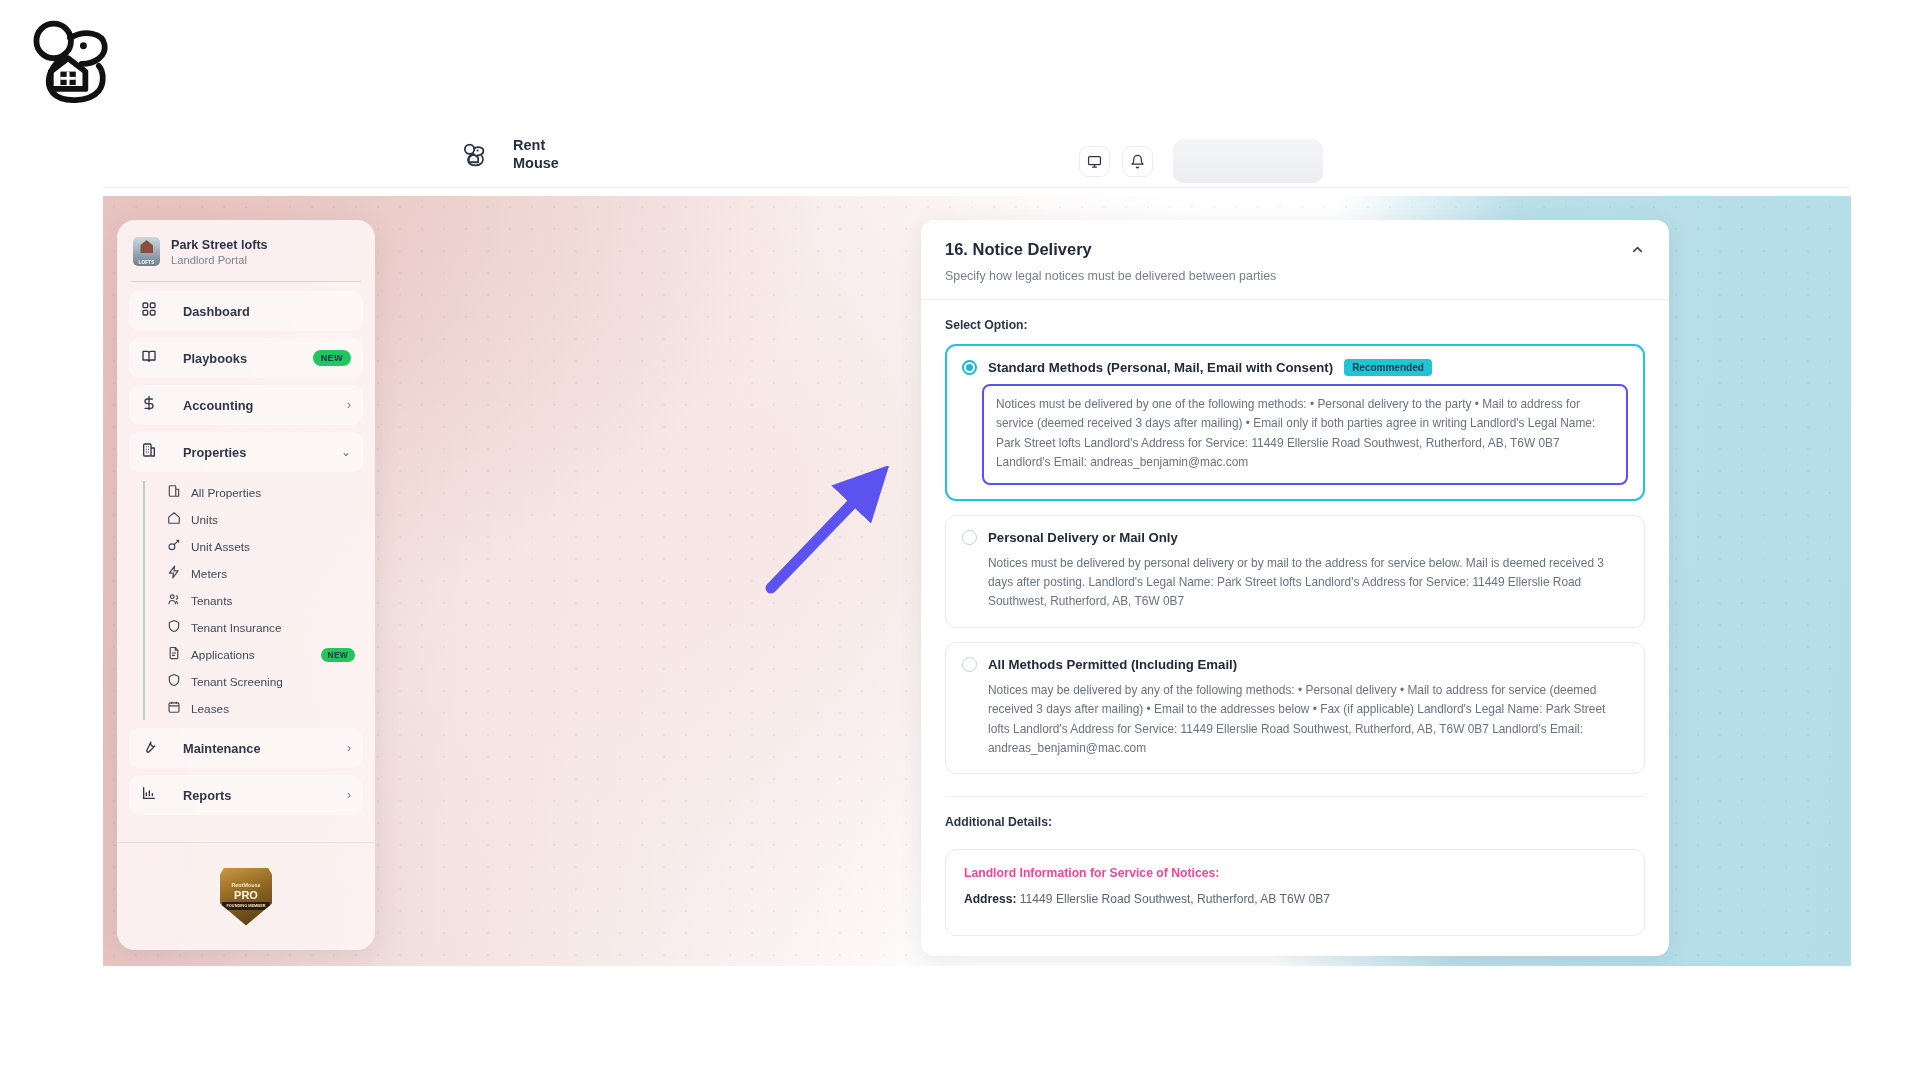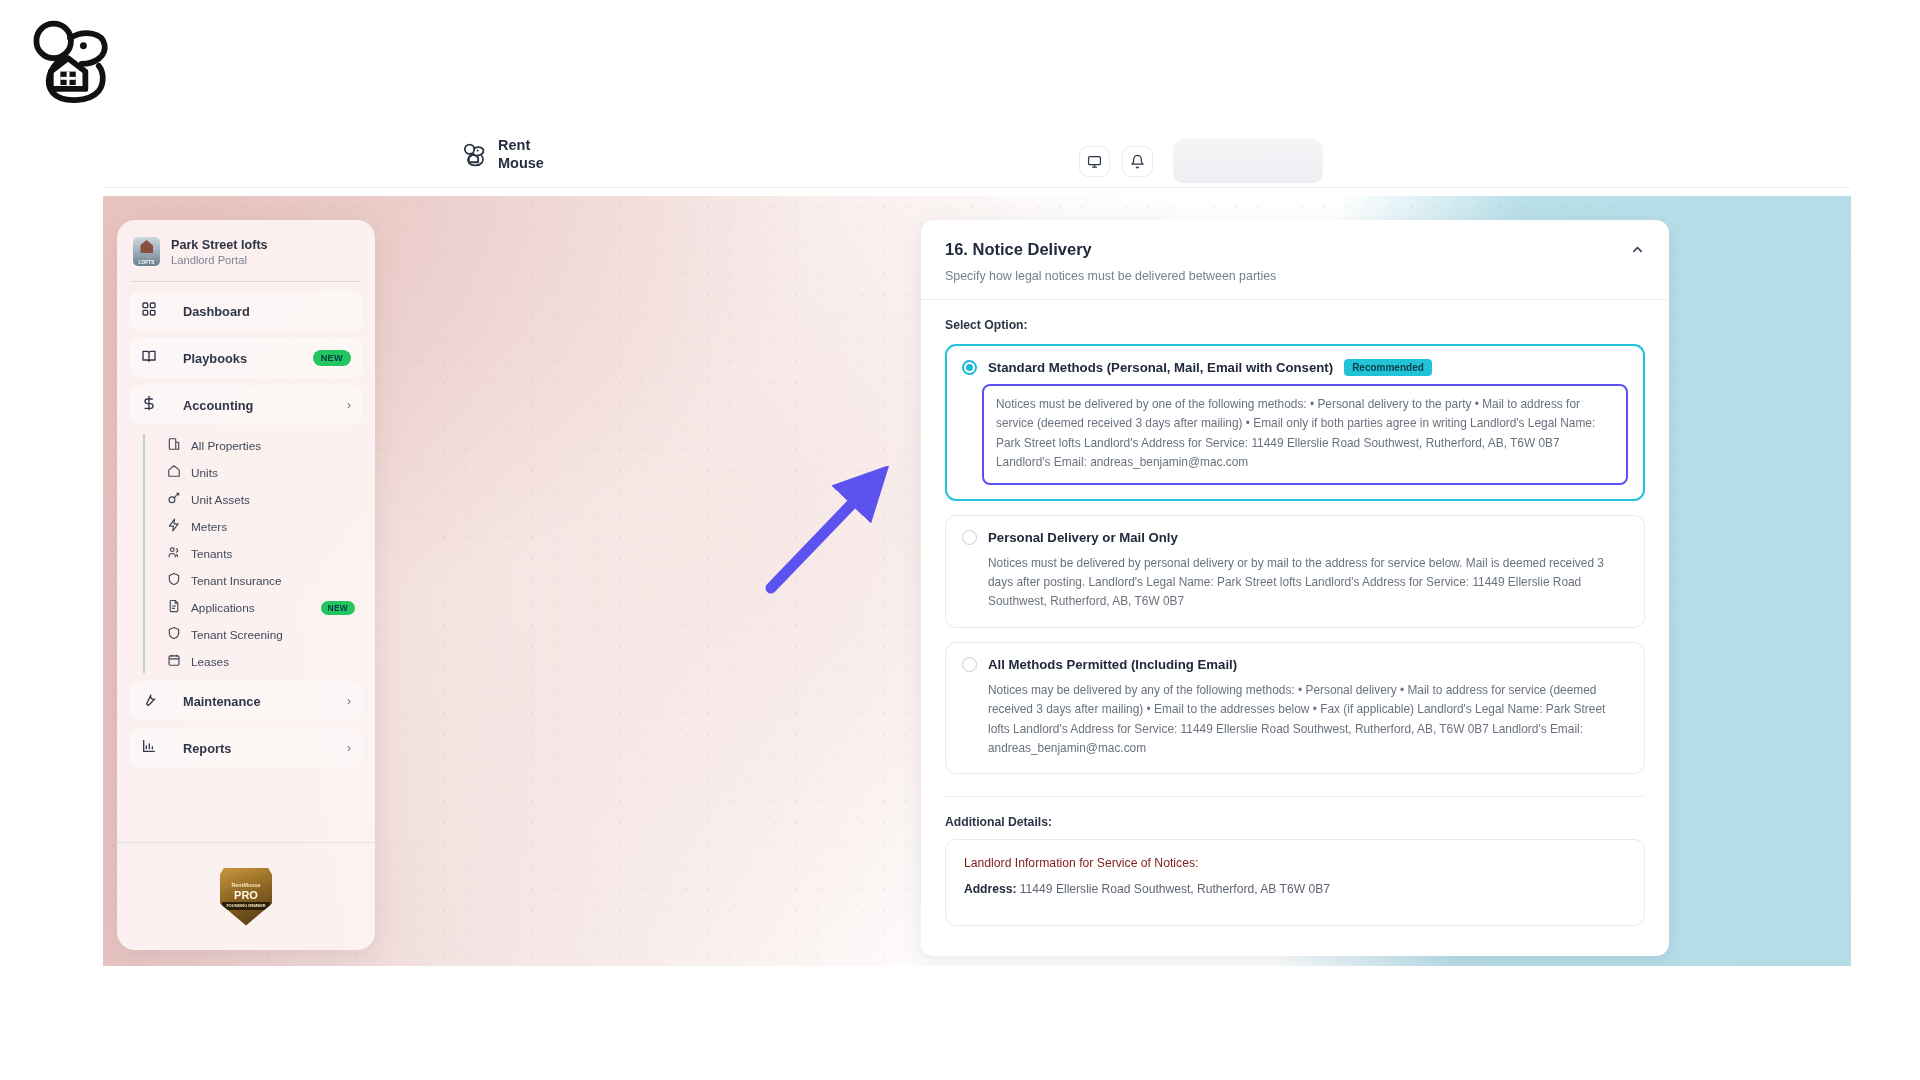--- a/index.html
+++ b/index.html
@@ -19,21 +19,21 @@
     position:absolute; left:103px; top:128px;
     width:1748px; height:838px;
     background:#ffffff; overflow:hidden;
   }
   .topbar {
     position:absolute; left:0; top:0; width:1748px; height:60px;
     background:#ffffff; border-bottom:1px solid #eef1f4;
   }
   .topbar-logo {
     position:absolute; left:358px; top:9px;
-    display:flex; align-items:center; gap:11px;
+    display:flex; align-items:center; gap:26px;
   }
   .topbar-logo .name {
     font-size:14.5px; font-weight:700; color:#273043; line-height:1.22;
   }
   .topbar-right {
     position:absolute; right:528px; top:11px;
     display:flex; align-items:center; gap:12px;
   }
   .icon-btn {
     width:31px; height:31px; border-radius:9px;
@@ -160,24 +160,24 @@
     padding:3px 8px; border-radius:4px;
   }
   .opt-body {
     font-size:11.9px; line-height:1.63; color:#69727f; margin-top:9px; padding-left:26px;
   }
   .opt.selected .opt-body {
     margin-top:8px; margin-left:20px; padding:9px 12px 10px 12px;
     border:2.5px solid #5b52f0; border-radius:8px;
   }
 
-  .details-label { font-size:12.2px; font-weight:700; color:#2c3446; margin:22px 0 10px 0;
+  .details-label { font-size:12.2px; font-weight:700; color:#2c3446; margin:22px 0 20px 0;
                    padding-top:18px; border-top:1px solid #eef0f4; }
   .details-card { border:1px solid #e7eaf0; border-radius:11px; padding:16px 18px 18px 18px; }
-  .details-card .dl-title { font-size:12.2px; font-weight:400; color:#7f1d1d; margin-bottom:12px; }
+  .details-card .dl-title { font-size:12.2px; font-weight:700; color:#ec4899; margin-bottom:12px; }
   .details-card .row { font-size:12.1px; color:#5d6674; margin-bottom:11px; }
   .details-card .row b { color:#222b3d; font-weight:700; }
 
   
   .arrow-anno { position:absolute; left:660px; top:270px; pointer-events:none; }
 </style>
 </head>
 <body>
 
 <div id="root">
@@ -275,20 +275,31 @@
           <div class="sb-item">
             <span>
               <svg width="16" height="16" viewBox="0 0 24 24" fill="none" stroke="#2f3748" stroke-width="2" stroke-linecap="round">
                 <path d="M12 2v20M17 6H9.5a3.5 3.5 0 0 0 0 7h5a3.5 3.5 0 0 1 0 7H6"></path>
               </svg>
             </span>
             <span class="lbl">Accounting</span>
             <span class="chev">›</span>
           </div>
 
+          <div class="sb-item">
+            <span>
+              <svg width="16" height="16" viewBox="0 0 24 24" fill="none" stroke="#2f3748" stroke-width="2" stroke-linejoin="round">
+                <rect x="4" y="3" width="11" height="18" rx="1.5"></rect>
+                  <path d="M15 9h5v12h-5"></path>
+                <path d="M7.5 7h1M11 7h1M7.5 11h1M11 11h1M7.5 15h1M11 15h1"></path>
+              </svg>
+            </span>
+            <span class="lbl">Properties</span>
+            <span class="chev">⌄</span>
+          </div>
 
           <div class="sb-subwrap">
 
             <div class="sb-sub-item">
               <span>
                 <svg width="14" height="14" viewBox="0 0 24 24" fill="none" stroke="#41495a" stroke-width="2" stroke-linejoin="round">
                   <rect x="4" y="3" width="11" height="18" rx="1.5"></rect>
                     <path d="M15 9h5v12h-5"></path>
                 </svg>
               </span>

